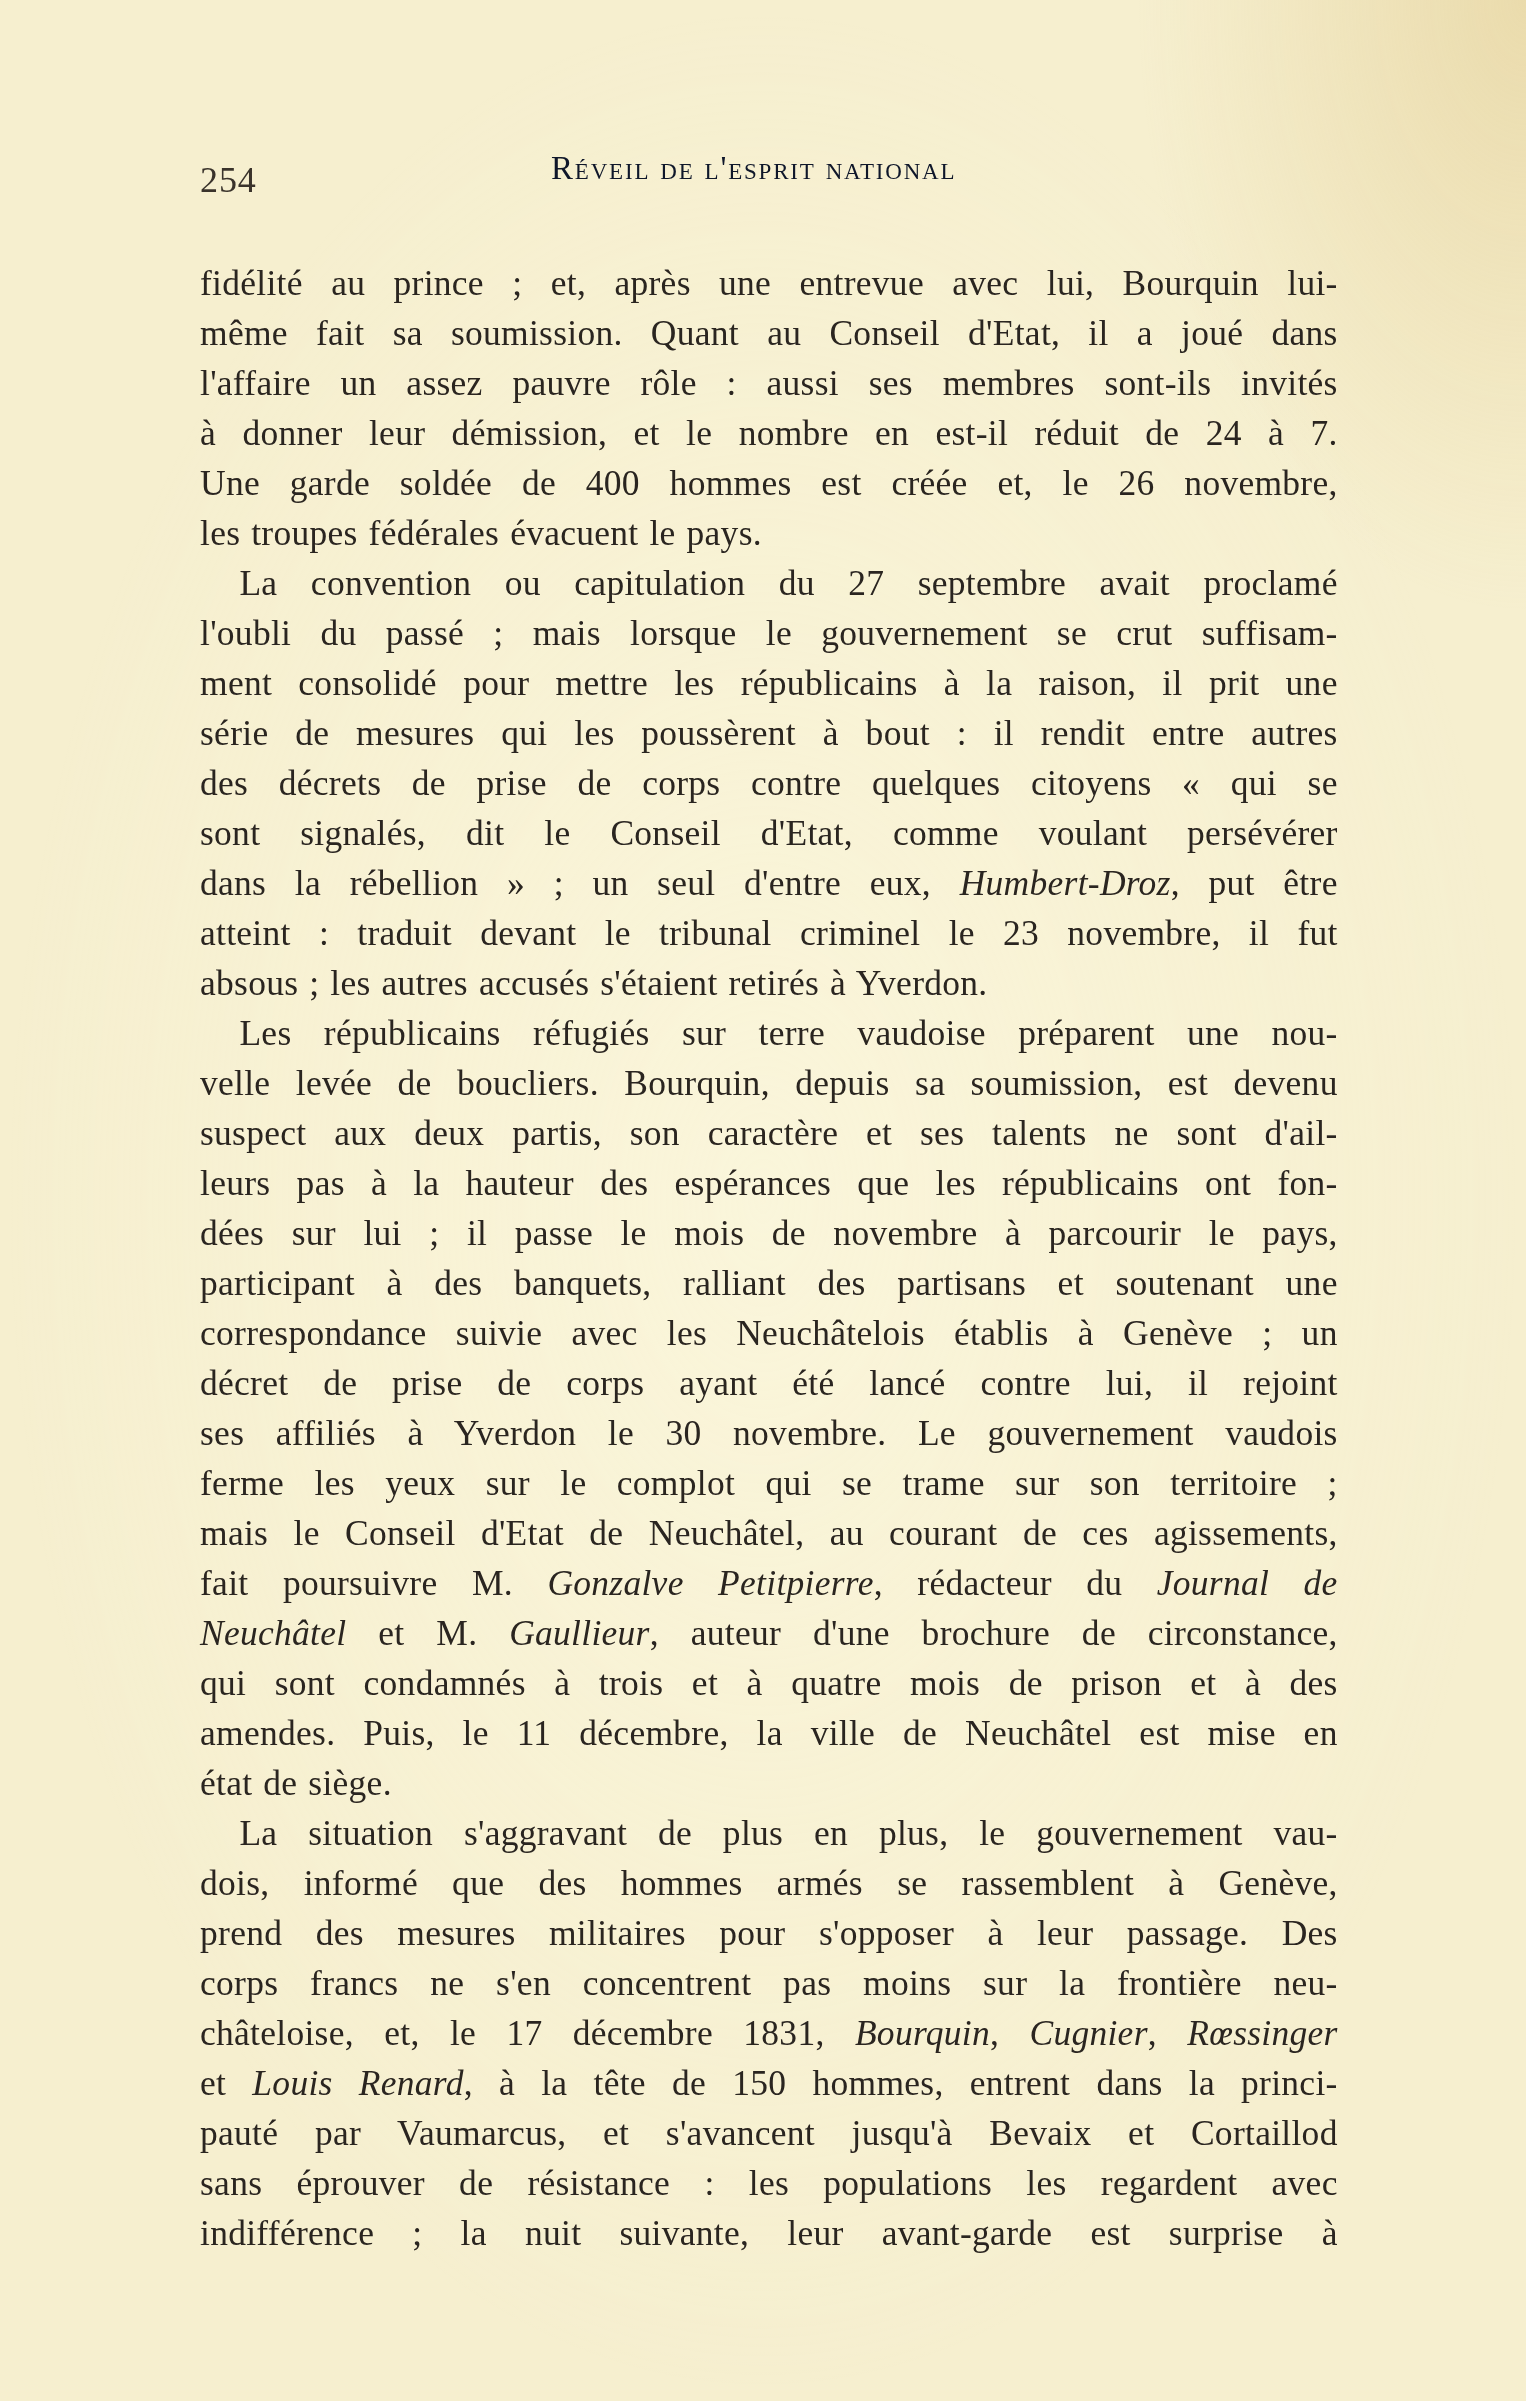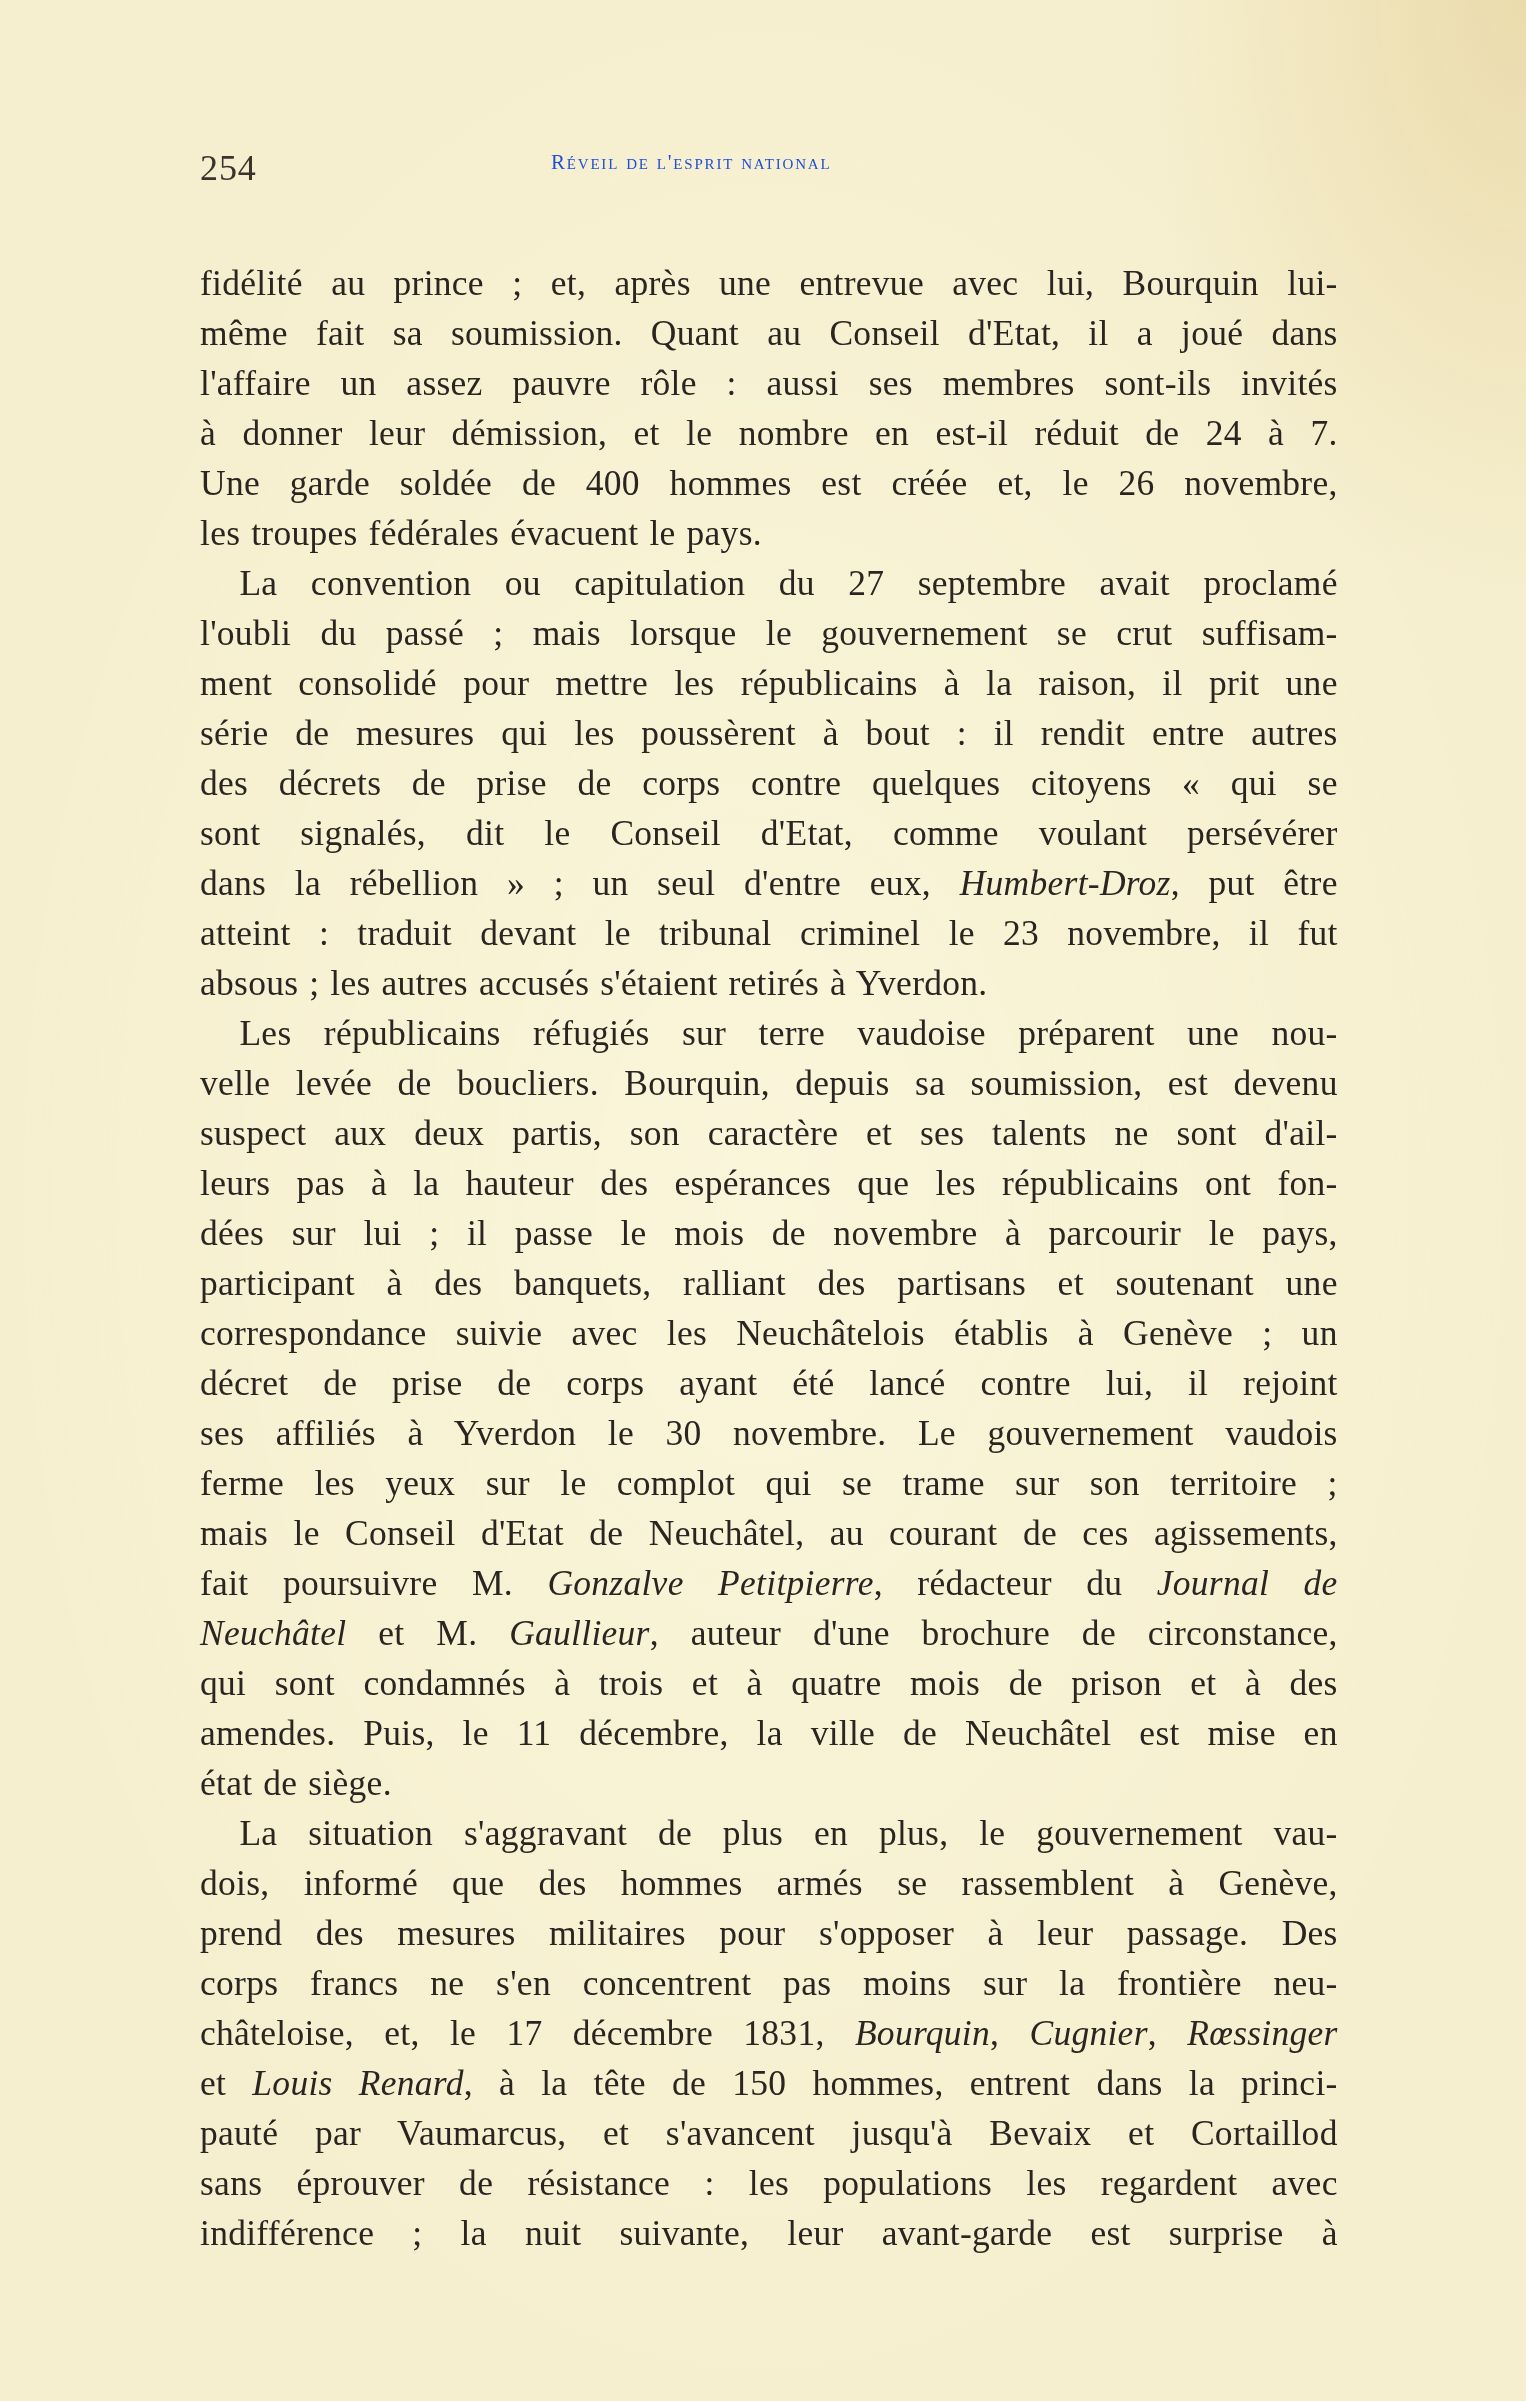--- a/index.html
+++ b/index.html
@@ -24,33 +24,33 @@
       top: 143px;
       width: 1155px;
     }
     .running-head {
       position: relative;
       height: 54px;
     }
     .page-number {
       position: absolute;
       left: 0;
-      top: 4px;
+      top: 16px;
       font-size: 36px;
       letter-spacing: 0.9px;
       color: #3a332b;
     }
     .running-title {
       position: absolute;
       left: 351px;
       top: 7.2px;
-      font-size: 21px;
+      font-size: 33px;
       font-variant: small-caps;
       letter-spacing: 1.8px;
-      color: #1d4ed8;
+      color: #0f172a;
     }
     .body-text {
       margin-top: 61px;
       font-size: 36px;
       line-height: 50px;
       text-align: justify;
       letter-spacing: 0.3px;
       word-spacing: 1.8px;
       transform: scaleX(0.985);
       transform-origin: left top;

